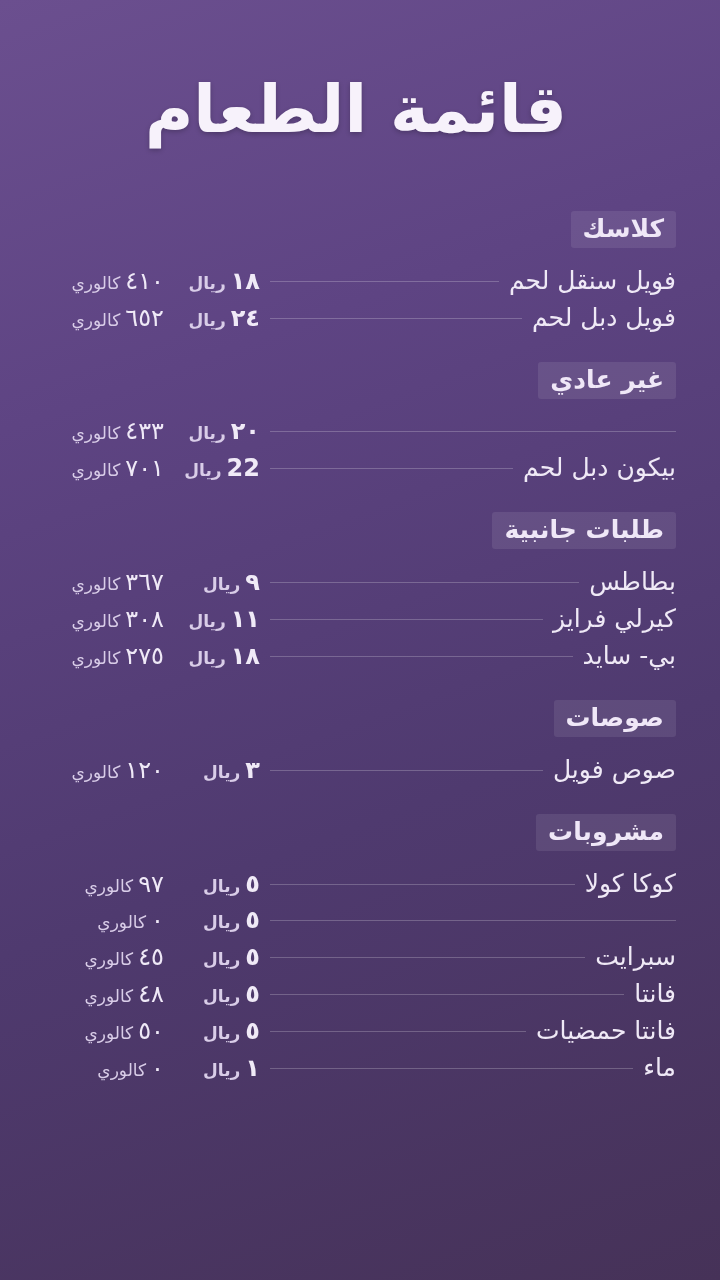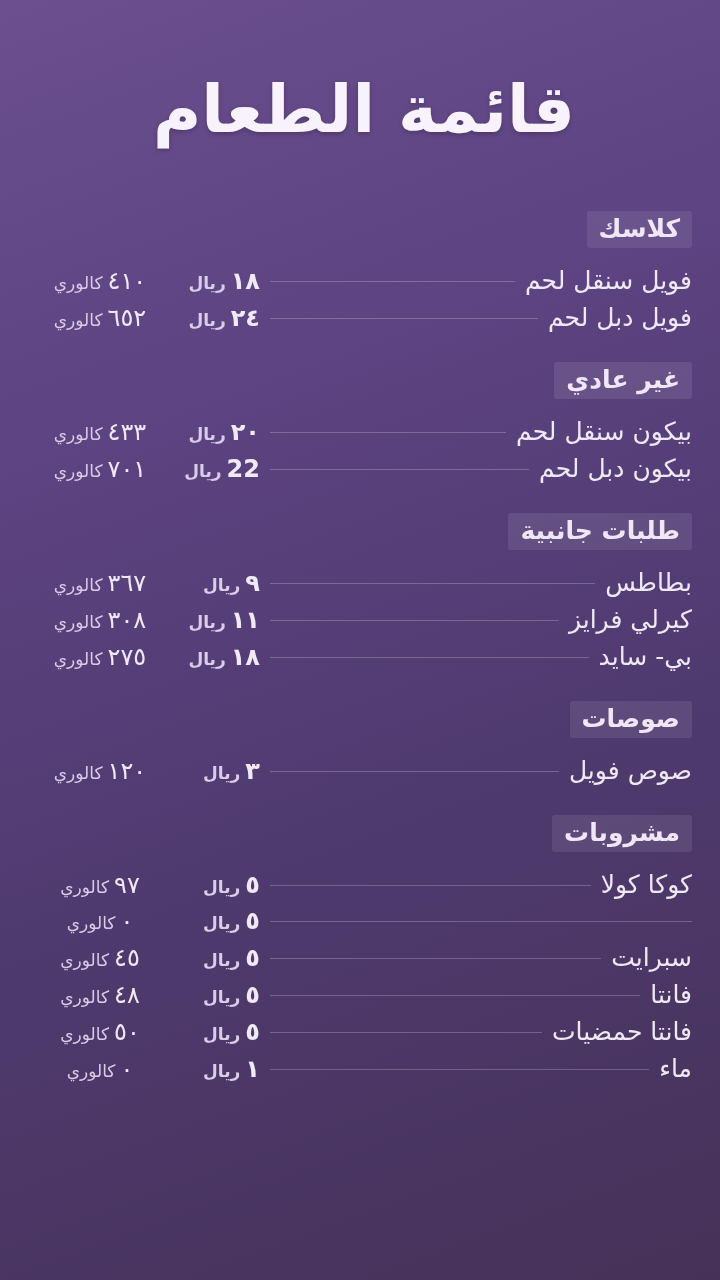--- a/index.html
+++ b/index.html
@@ -14,21 +14,21 @@
     font-family: "DejaVu Sans", sans-serif;
     color: #f3eef8;
     position: relative;
   }
   .page {
     position: absolute;
     inset: 0;
     background: linear-gradient(160deg, #6b4f8f 0%, #5e4483 28%, #4f3a6f 62%, #463258 100%);
     display: flex;
     flex-direction: column;
-    padding: 0 28px 24px 36px;
+    padding: 0 44px 24px 36px;
     box-sizing: border-box;
   }
   .title-wrap {
     margin-top: 74px;
     margin-bottom: 64px;
     text-align: center;
   }
   .title {
     font-size: 66px;
     font-weight: 700;
@@ -91,21 +91,21 @@
   .price .unit {
     font-size: 17px;
     color: #d9cde8;
     margin-right: 5px;
   }
   .calories {
     font-size: 24px;
     color: #efe9f7;
     white-space: nowrap;
     min-width: 128px;
-    text-align: center;
+    text-align: right;
     direction: rtl;
   }
   .calories .unit {
     font-size: 17px;
     color: #d9cde8;
     margin-right: 5px;
   }
 </style>
 </head>
 <body>
@@ -132,21 +132,20 @@
           <div class="dots"></div>
           <div class="price"><span>٢٤</span><span class="unit">ريال</span></div>
           <div class="calories"><span>٦٥٢</span><span class="unit">كالوري</span></div>
         </div>
       </div>
       <div class="section">
         <div class="section-head">
           <div class="section-title">غير عادي</div>
         </div>
         <div class="row">
-          <div class="item-name">بيكون سنقل لحم</div>
           <div class="dots"></div>
           <div class="price"><span>٢٠</span><span class="unit">ريال</span></div>
           <div class="calories"><span>٤٣٣</span><span class="unit">كالوري</span></div>
         </div>
         <div class="row">
           <div class="item-name">بيكون دبل لحم</div>
           <div class="dots"></div>
           <div class="price"><span>22</span><span class="unit">ريال</span></div>
           <div class="calories"><span>٧٠١</span><span class="unit">كالوري</span></div>
         </div>

